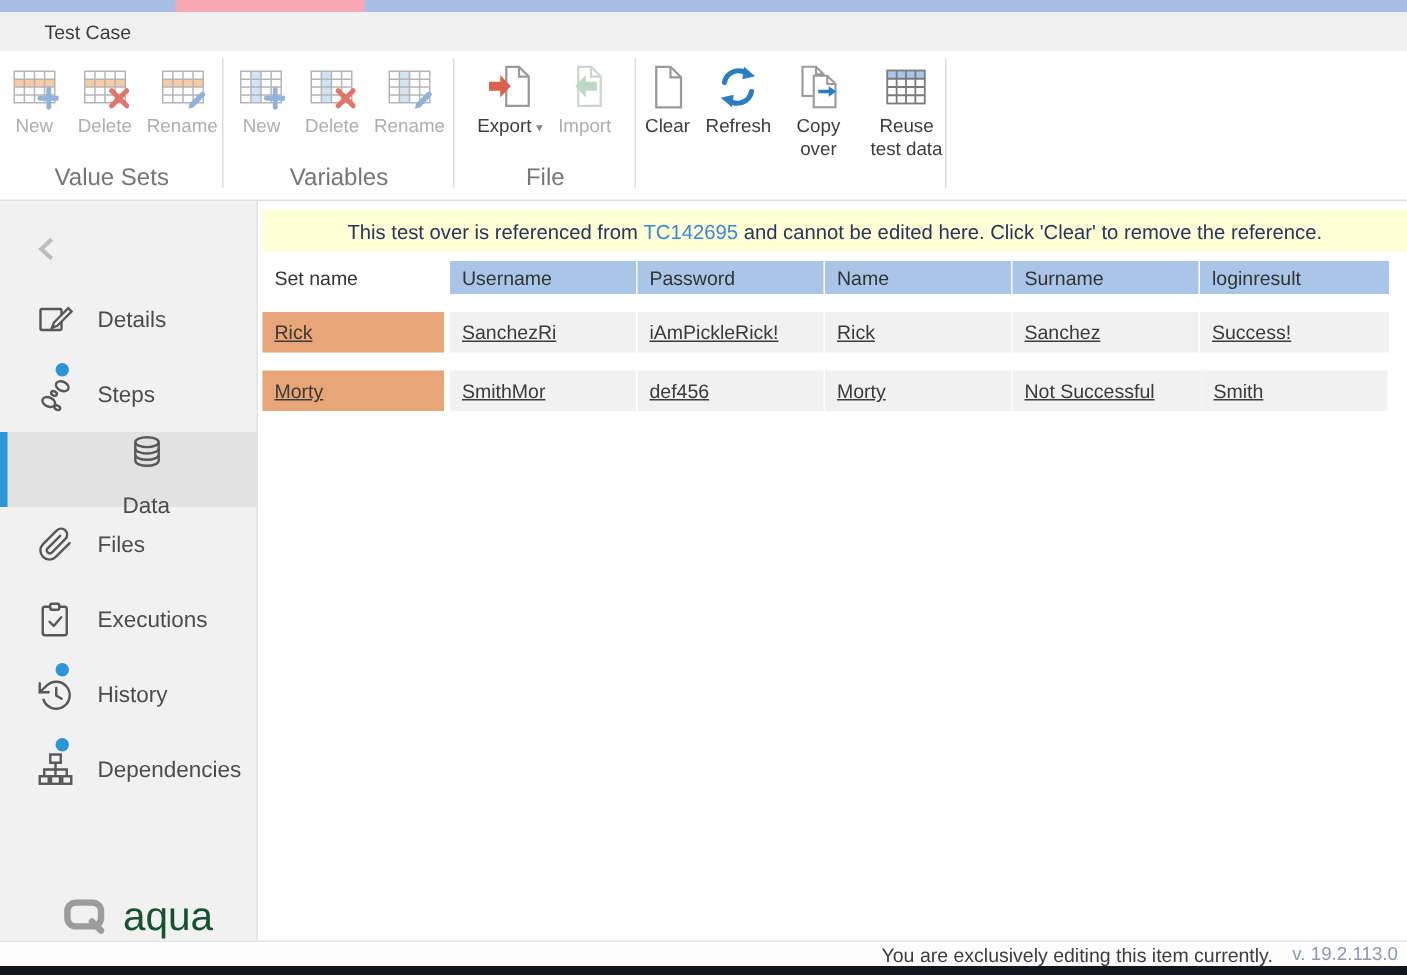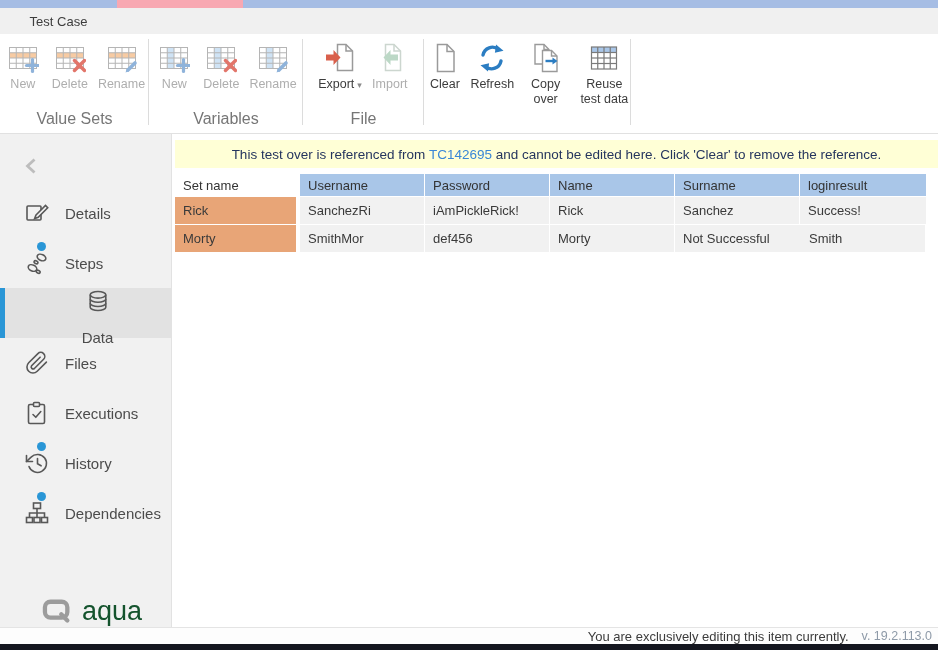--- a/index.html
+++ b/index.html
@@ -41,29 +41,29 @@
   .sitem.selected::before { content:""; position:absolute; left:0; top:0; bottom:0; width:5px; background:#2a96d6; }
   .sitem .sic { width:26px; height:26px; flex:0 0 26px; }
   .dot { position:absolute; left:37px; top:4px; width:9px; height:9px; border-radius:50%; background:#2a96d6; }
   .slogo { position:absolute; bottom:0; left:40px; display:flex; align-items:center; gap:6px; color:#14532d; font-size:27px; }
   
   .content { position:absolute; left:173px; top:134px; width:765px; height:493px; background:#fff; }
   .notice { position:absolute; left:2px; top:6px; width:763px; height:28px; background:#ffffd6; display:flex; align-items:center; justify-content:center; font-size:13.5px; color:#25355e; white-space:pre; }
   .notice .link { color:#3a87d6; cursor:pointer; }
   
   .dtable { position:absolute; left:2px; top:40px; }
-  .trow { display:flex; margin-bottom:1px; }
+  .trow { display:flex; margin-bottom:12px; }
   .cell { padding-left:8px; display:flex; align-items:center; font-size:13px; color:#3a3a3a; overflow:hidden; white-space:nowrap; }
   .c0 { width:121px; margin-right:4px; }
   .cm { width:124px; margin-right:1px; }
   .c5 { width:126px; }
   .hrow { height:22px; }
   .hrow .cell { background:#a9c6e8; color:#333; cursor:default; }
   .hrow .c0 { background:#fff; }
-  .drow { height:27px; }
+  .drow { height:27px;text-decoration:underline; }
   .drow .cell { background:#f1f1f1; cursor:pointer; }
   .drow .c0 { background:#e8a577; }
   
   .statusbar { position:absolute; left:0; top:627px; width:938px; height:17px; background:#fdfdfd; border-top:1px solid #e4e4e4; display:flex; align-items:center; font-size:13px; color:#3c3c3c; }
   .path { margin-left:8px; display:flex; gap:7px;margin-top:48px; }
   .sb-right { margin-left:auto; display:flex; gap:13px; margin-right:6px; align-items:center; }
   .version { color:#8e9aa8; font-size:12.5px; }
   .bottomstrip { position:absolute; left:0; top:644px; width:938px; height:6px; background:#14161f; }
 </style>
 </head>

